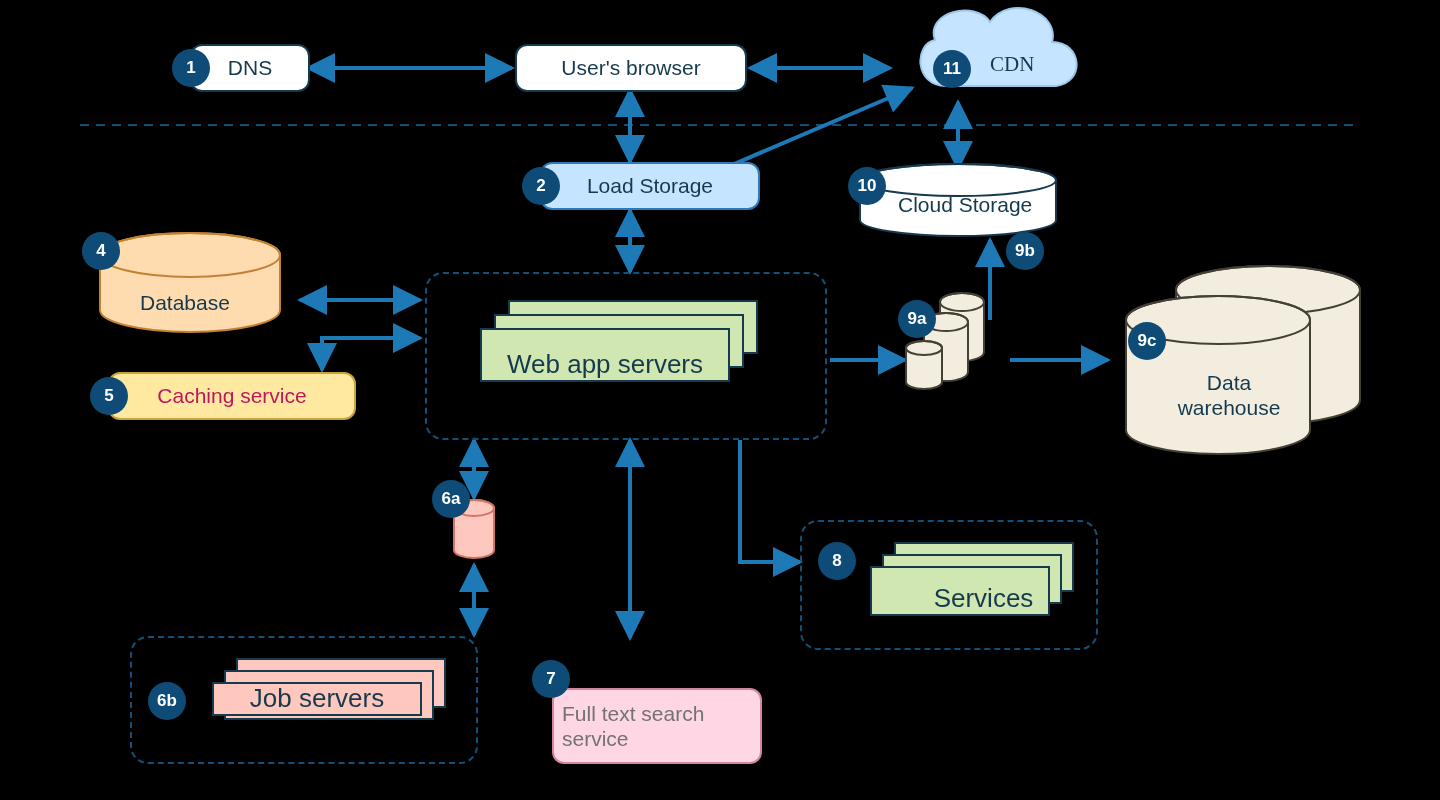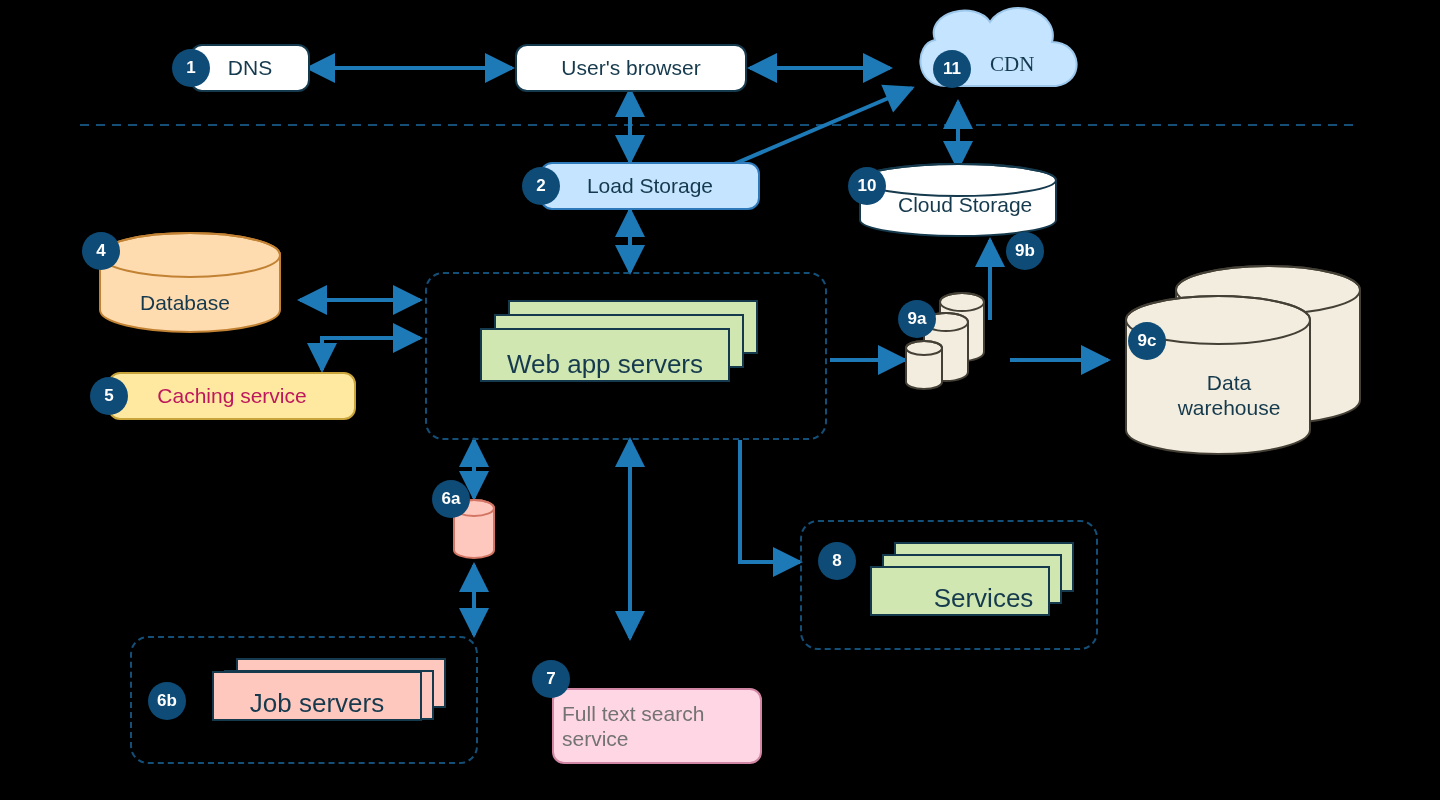--- a/index.html
+++ b/index.html
@@ -253,21 +253,21 @@
     <span>6a</span>
   </div>
 
   <div class="dashed-container" style="left:130px; top:636px; width:348px; height:128px;"></div>
   <div class="badge" style="left:148px; top:682px;">
     <span>6b</span>
   </div>
   <div class="stack" style="left:212px; top:658px; width:240px; height:90px;">
     <div class="card c-salmon" style="left:24px; top:0; width:210px; height:50px;"></div>
     <div class="card c-salmon" style="left:12px; top:12px; width:210px; height:50px;"></div>
-    <div class="card c-salmon" style="left:0; top:13px; width:210px; height:50px;">
+    <div class="card c-salmon" style="left:0; top:24px; width:210px; height:34px;">
       <span>Job servers</span>
     </div>
   </div>
 
   <div class="node box c-pink" style="left:552px; top:640px; width:210px; height:76px;">
     <span>Full text search service</span>
   </div>
   <div class="badge" style="left:532px; top:660px;">
     <span>7</span>
   </div>

